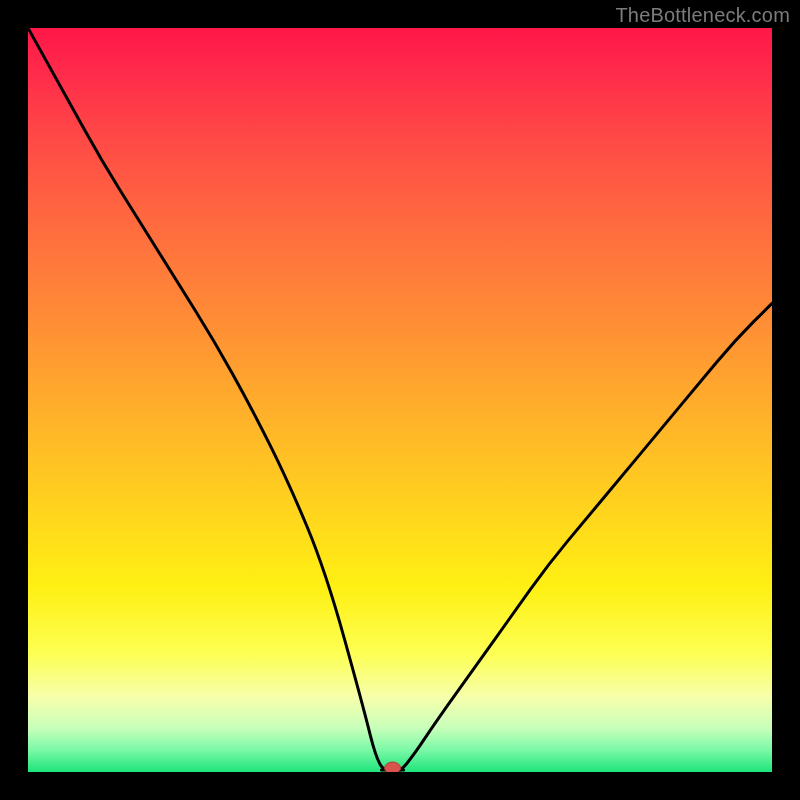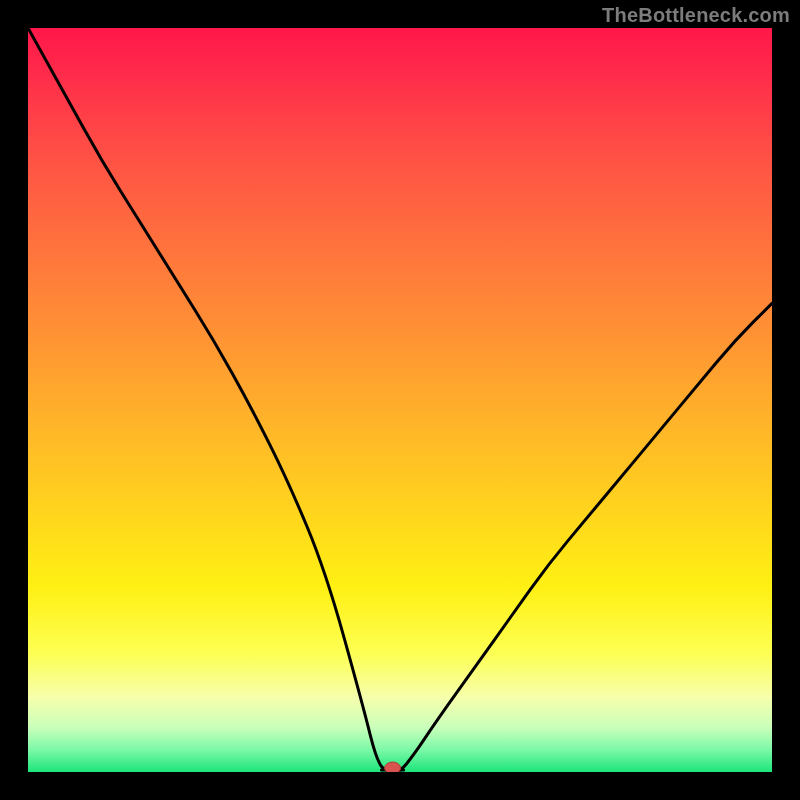--- a/index.html
+++ b/index.html
@@ -51,21 +51,21 @@
     width: 100%;
     height: 100%;
     overflow: visible;
   }
   .watermark {
     position: absolute;
     top: 4px;
     right: 10px;
     color: #7c7c7c;
     font-size: 20px;
-    font-weight: 700;
+    font-weight: 400;
     letter-spacing: 0.2px;
     user-select: none;
   }
 </style>
 </head>
 <body>
 
 <div class="frame">
 
   <div class="watermark">TheBottleneck.com</div>

